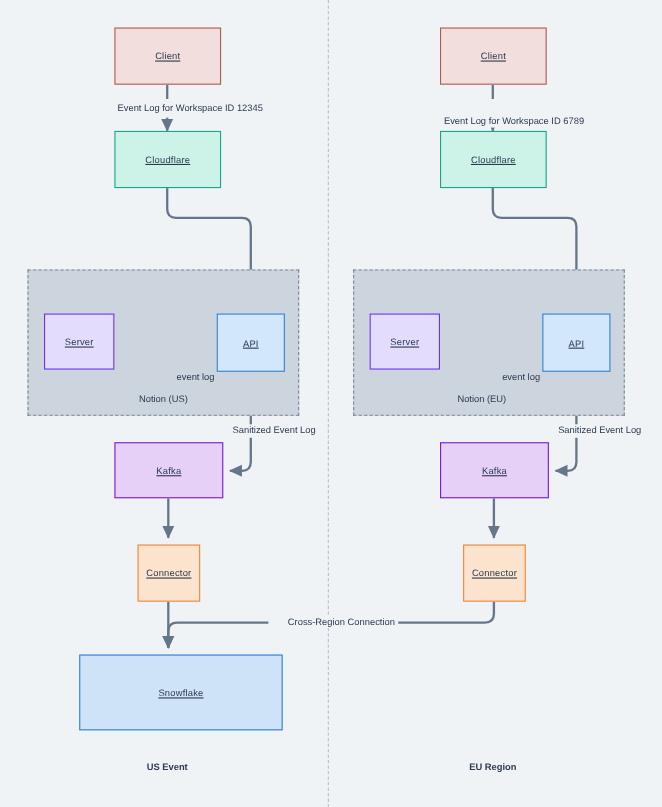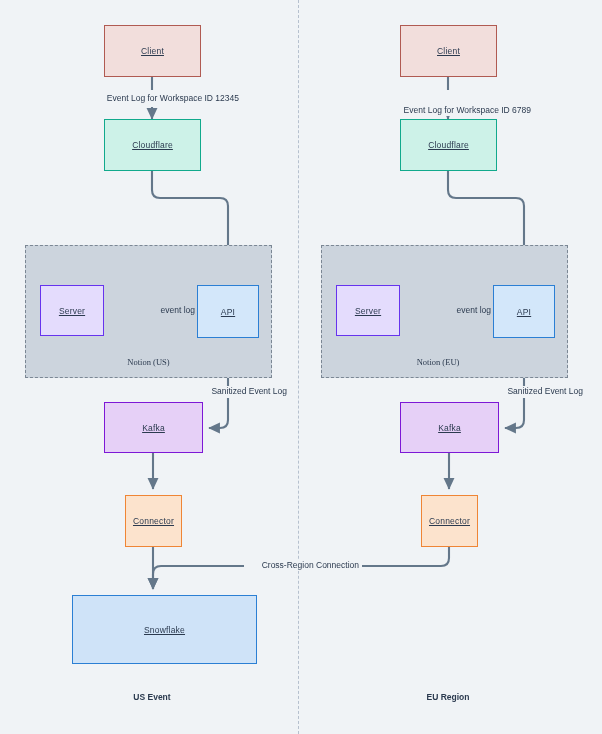--- a/index.html
+++ b/index.html
@@ -41,34 +41,34 @@
     box-sizing: border-box;
     background: #ccd4dd;
     border: 1.3px dashed #7b8794;
   }
   .group-label {
     position: absolute;
     font-size: 8.5px;
     color: #2b3a4f;
     text-align: center;
     white-space: nowrap;
-    font-family: Liberation Serif, serif;
   }
   .edge-label {
     position: absolute;
     font-size: 8.5px;
     color: #2b3a4f;
     white-space: nowrap;
     text-align: right;
     background: #f0f3f6;
     padding: 0 3px;
     line-height: 11px;
   }
   .edge-label.on-group {
     background: transparent;
+    margin-top: 32px;
   }
   .region-label {
     position: absolute;
     font-size: 8.5px;
     font-weight: bold;
     color: #2b3a4f;
     white-space: nowrap;
     text-align: center;
   }
   .divider {

